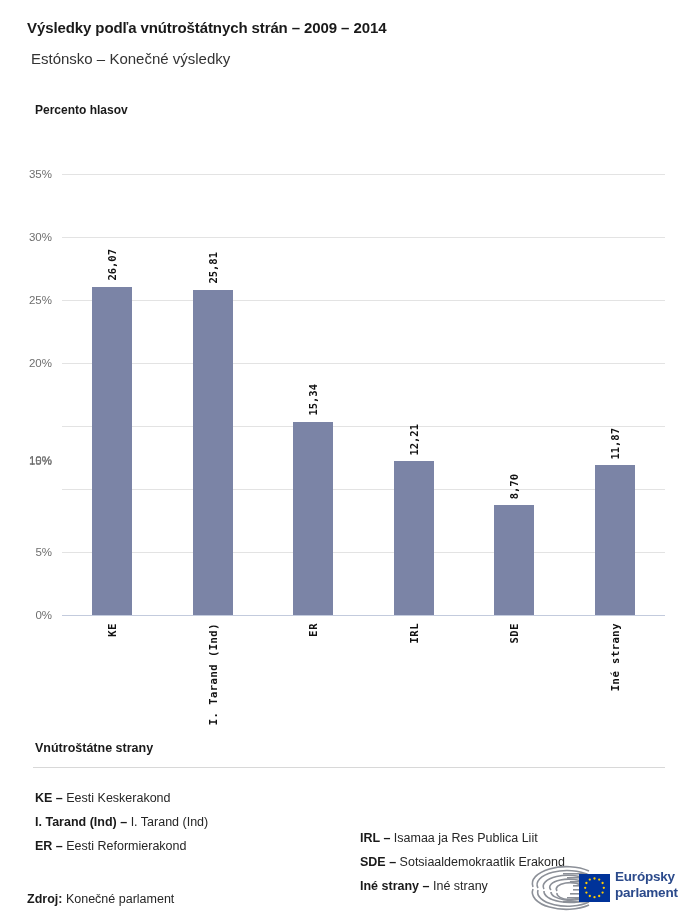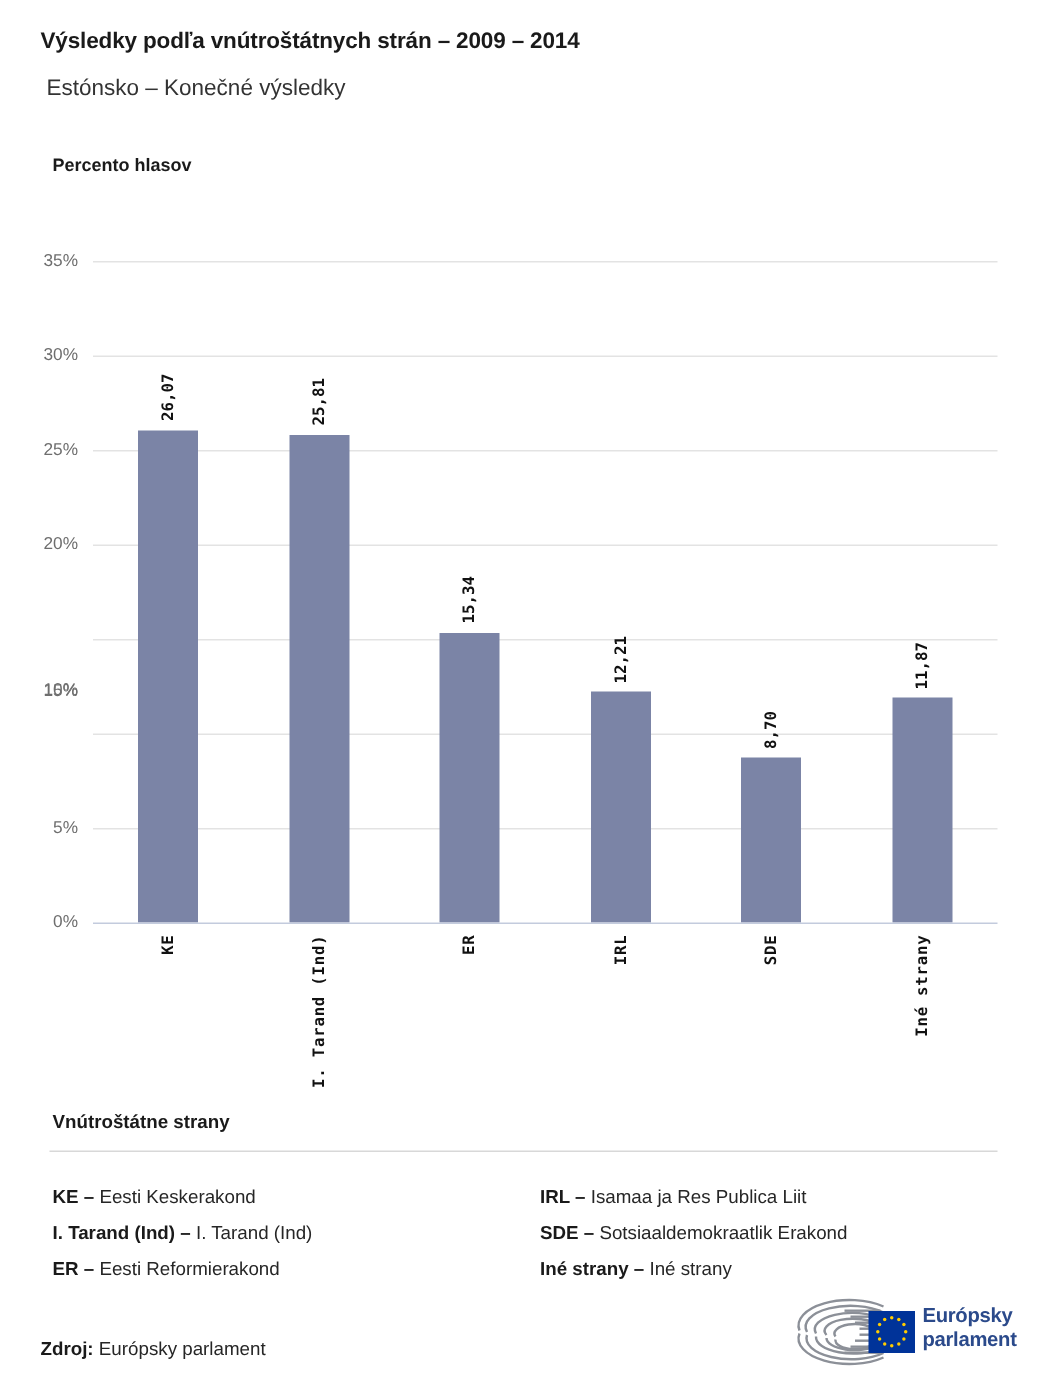--- a/index.html
+++ b/index.html
@@ -145,21 +145,21 @@
     position: absolute;
     left: 35px;
     top: 786px;
     width: 632px;
   }
   .legend-col {
     position: absolute;
     top: 0;
   }
   .legend-col.left  { left: 0px; }
-  .legend-col.right { left: 325px; }
+  .legend-col.right { left: 325px; margin-top: 40px; }
   .legend-item {
     font-size: 12.5px;
     line-height: 24px;
     color: #262626;
     white-space: nowrap;
   }
   .legend-item .abbr {
     font-weight: bold;
     color: #1a1a1a;
   }
@@ -295,21 +295,21 @@
     </div>
   <div class="legend-col right">
       <div class="legend-item"><span class="abbr">IRL</span><span class="dash"> – </span><span class="full">Isamaa ja Res Publica Liit</span></div>
       <div class="legend-item"><span class="abbr">SDE</span><span class="dash"> – </span><span class="full">Sotsiaaldemokraatlik Erakond</span></div>
       <div class="legend-item"><span class="abbr">Iné strany</span><span class="dash"> – </span><span class="full">Iné strany</span></div>
     </div>
 </div>
 
 <div id="source-note">
   <span class="src-label">Zdroj:</span>
-  <span class="src-value"> Európsky parlament</span>
+  <span class="src-value"> Konečné parlament</span>
 </div>
 
 <div id="ep-logo">
   <svg width="150" height="50" viewBox="0 0 150 50">
     <g fill="none" stroke="#8c9098" stroke-width="1.6">
       <path d="M 62 8 A 34 17 0 0 0 6 24"></path>
       <path d="M 62 12 A 30 14 0 0 0 11 25"></path>
       <path d="M 60 16 A 25 11 0 0 0 17 26"></path>
       <path d="M 58 20 A 19 8 0 0 0 24 27"></path>
       <path d="M 56 24 A 13 6 0 0 0 30 28"></path>

